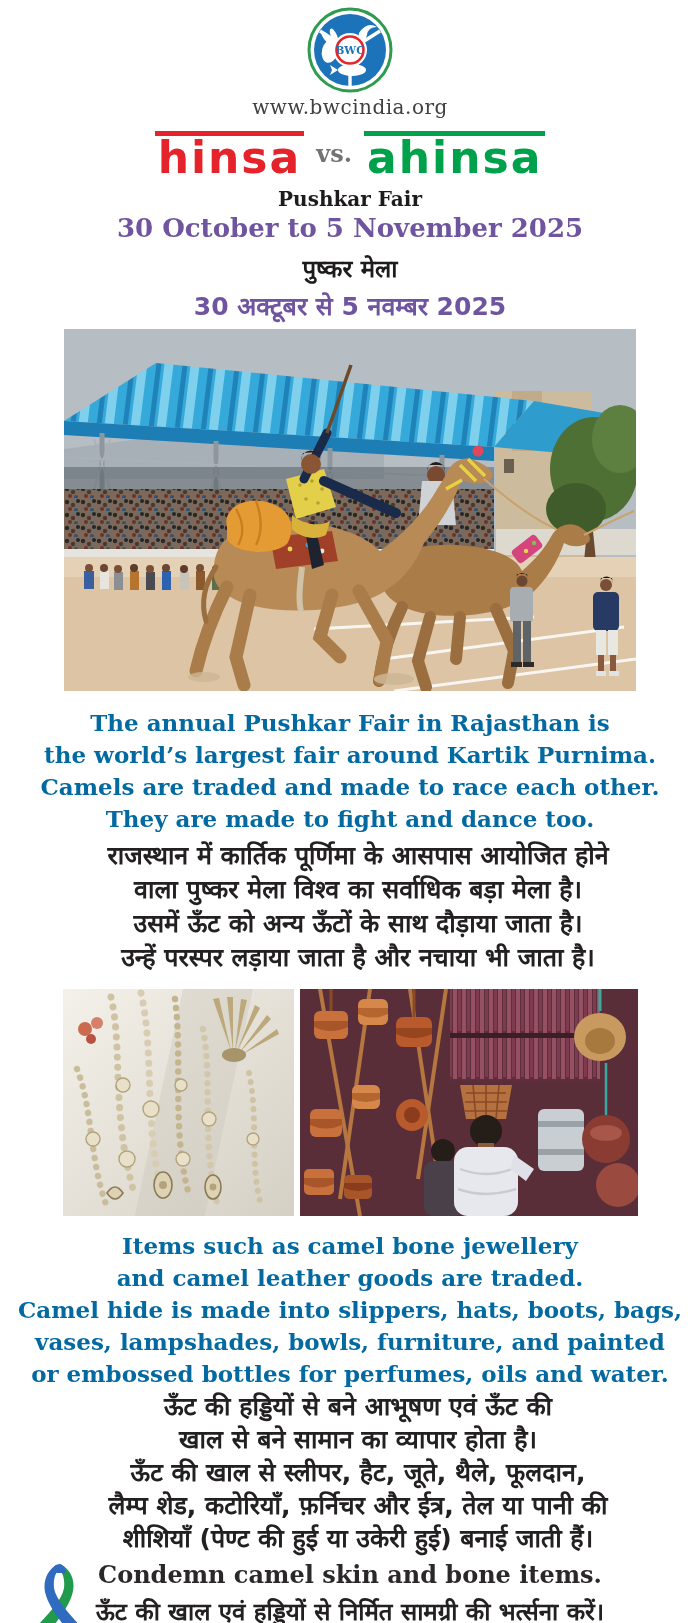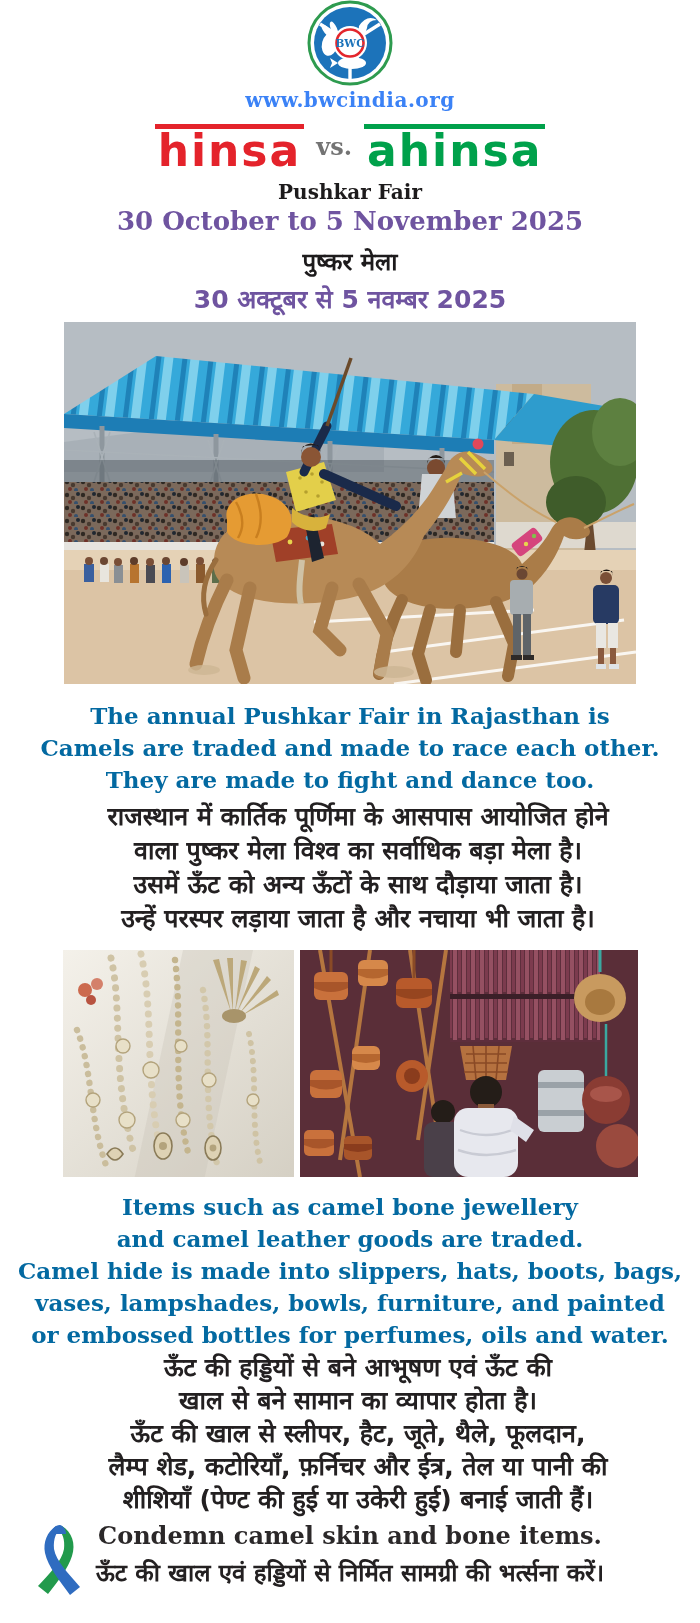--- a/index.html
+++ b/index.html
@@ -1,19 +1,19 @@
 <!DOCTYPE html>
 <html><head>
 <meta charset="utf-8">
 <style>
   html,body{margin:0;padding:0;background:#ffffff;}
   #page{width:700px;height:1623px;margin:0 auto;background:#ffffff;overflow:hidden;
         font-family:"DejaVu Serif","Liberation Serif",serif;color:#231f20;text-align:center;position:relative;}
-  .logo-wrap{}
-  .url{margin-top:2px;font-size:20px;font-weight:bold;color:#3b82f6;letter-spacing:.5px;}
+  .logo-wrap{padding-top:7px;}
+  .url{margin-top:2px;font-size:20px;font-weight:normal;color:#404040;letter-spacing:.5px;}
   .vs-line{margin-top:12px;height:46px;display:flex;align-items:flex-start;justify-content:center;gap:12px;}
   .deva-word{display:inline-block;font-family:"DejaVu Sans","Liberation Sans",sans-serif;
              font-weight:800;font-size:44px;line-height:1.0;letter-spacing:2px;
              border-top:5px solid;padding:0 3px 2px 3px;}
   .deva-red{color:#e4232b;border-color:#e4232b;}
   .deva-green{color:#00a14b;border-color:#00a14b;}
   .vs-mid{font-size:24px;font-weight:bold;color:#737373;margin-top:8px;}
   .title-en{margin-top:10px;font-size:20px;font-weight:bold;color:#1d1b1c;}
   .date-en{margin-top:2px;font-size:26px;font-weight:bold;color:#6f54a0;}
   .title-hi{margin-top:8px;font-size:24px;font-weight:bold;color:#1d1b1c;
@@ -271,20 +271,21 @@
           <rect x="545" y="342" width="10" height="5" fill="#dfe3e6"></rect>
       </g>
 
       <ellipse cx="330" cy="350" rx="20" ry="6" fill="#cdb694" opacity=".85"></ellipse>
       <ellipse cx="140" cy="348" rx="16" ry="5" fill="#cdb694" opacity=".8"></ellipse>
     </svg>
   </div>
 
   <div class="para-en p1en">
     <div>The annual Pushkar Fair in Rajasthan is</div>
+    <div>the world’s largest fair around Kartik Purnima.</div>
     <div>Camels are traded and made to race each other.</div>
     <div>They are made to fight and dance too.</div>
   </div>
 
   <div class="para-hi p1hi">
     <div>राजस्थान में कार्तिक पूर्णिमा के आसपास आयोजित होने</div>
     <div>वाला पुष्कर मेला विश्व का सर्वाधिक बड़ा मेला है।</div>
     <div>उसमें ऊँट को अन्य ऊँटों के साथ दौड़ाया जाता है।</div>
     <div>उन्हें परस्पर लड़ाया जाता है और नचाया भी जाता है।</div>
   </div>

